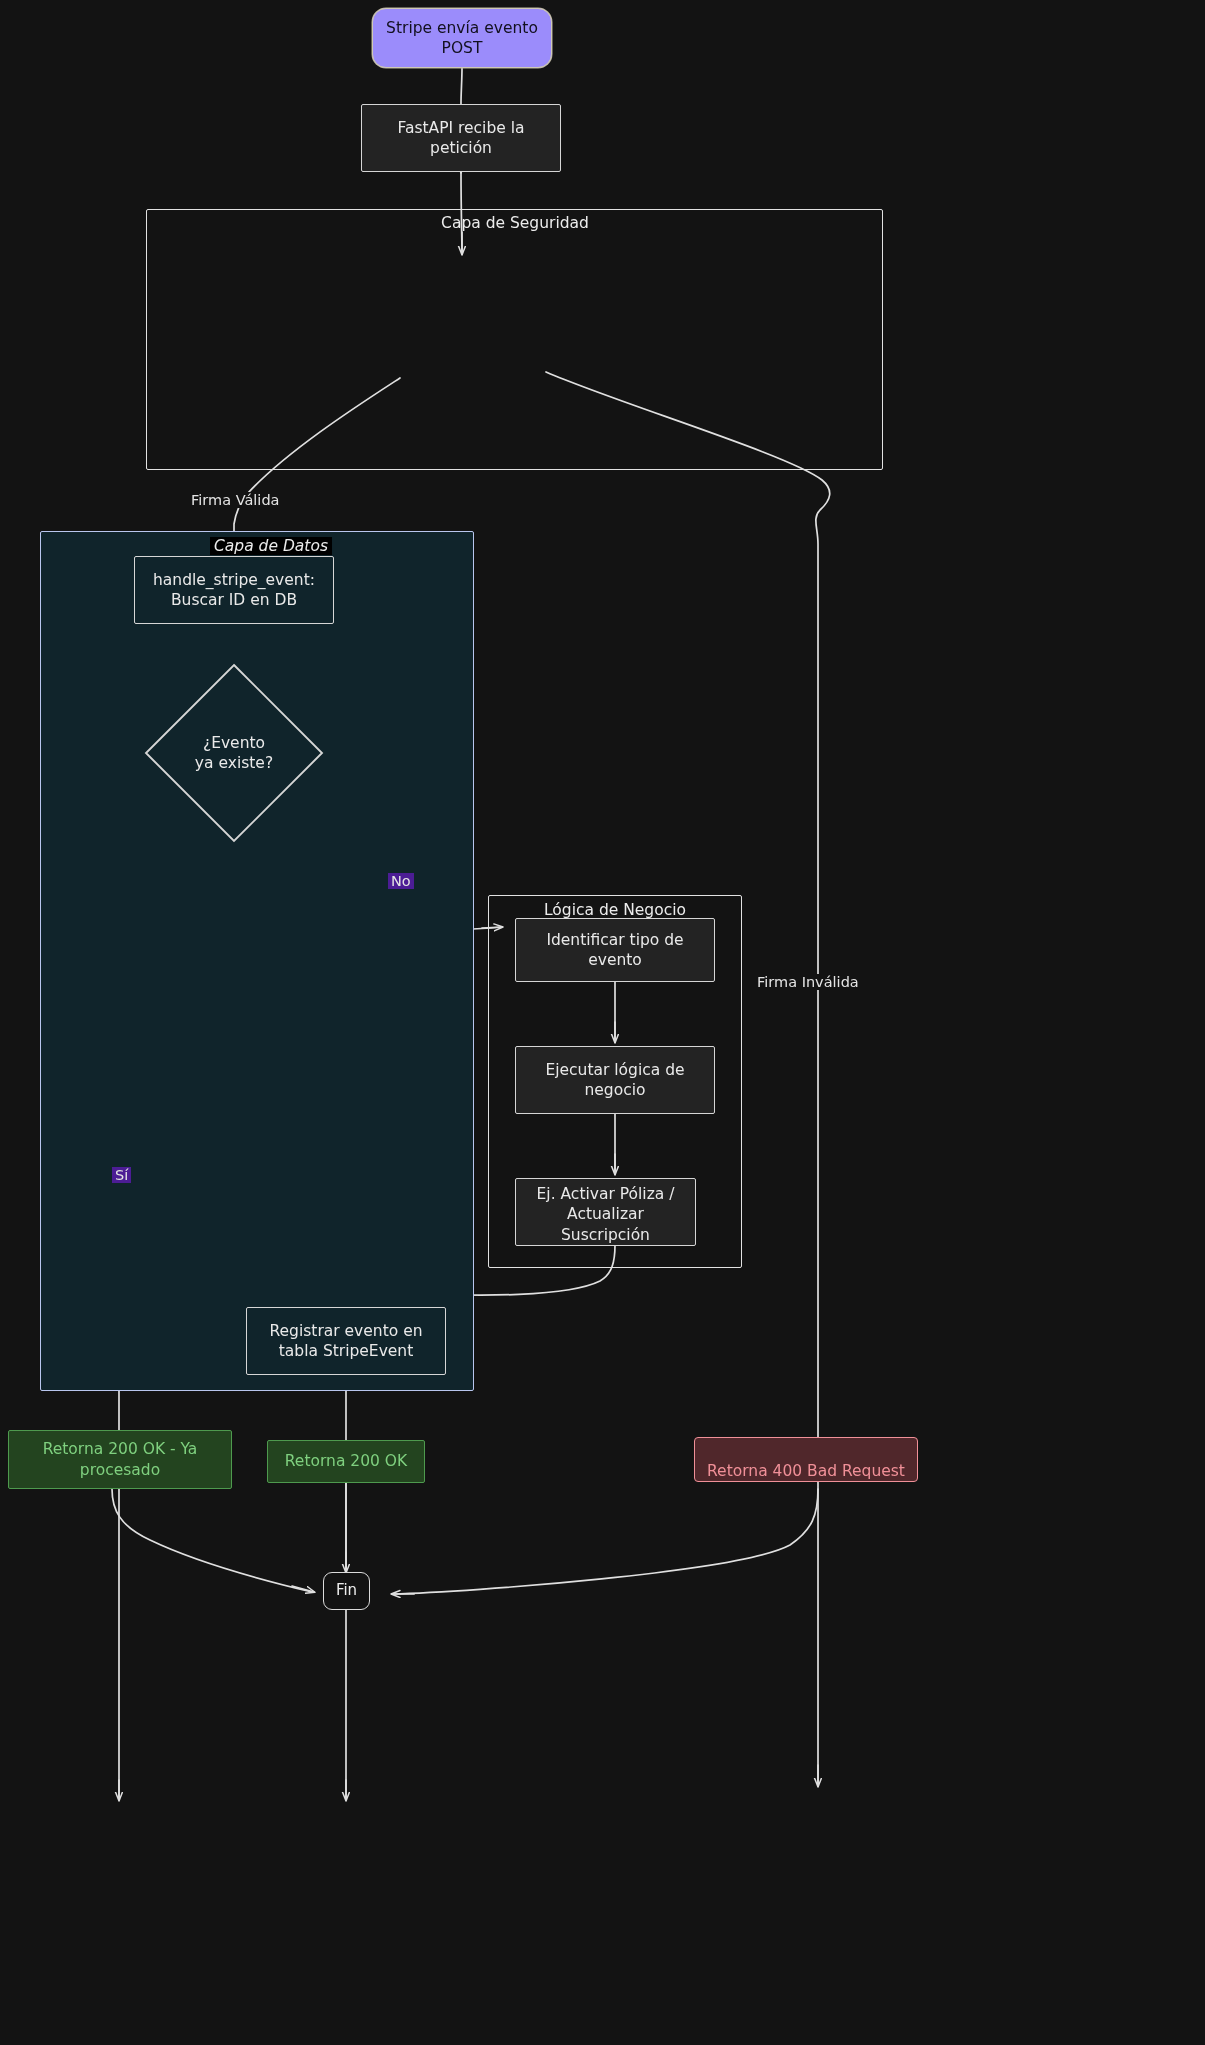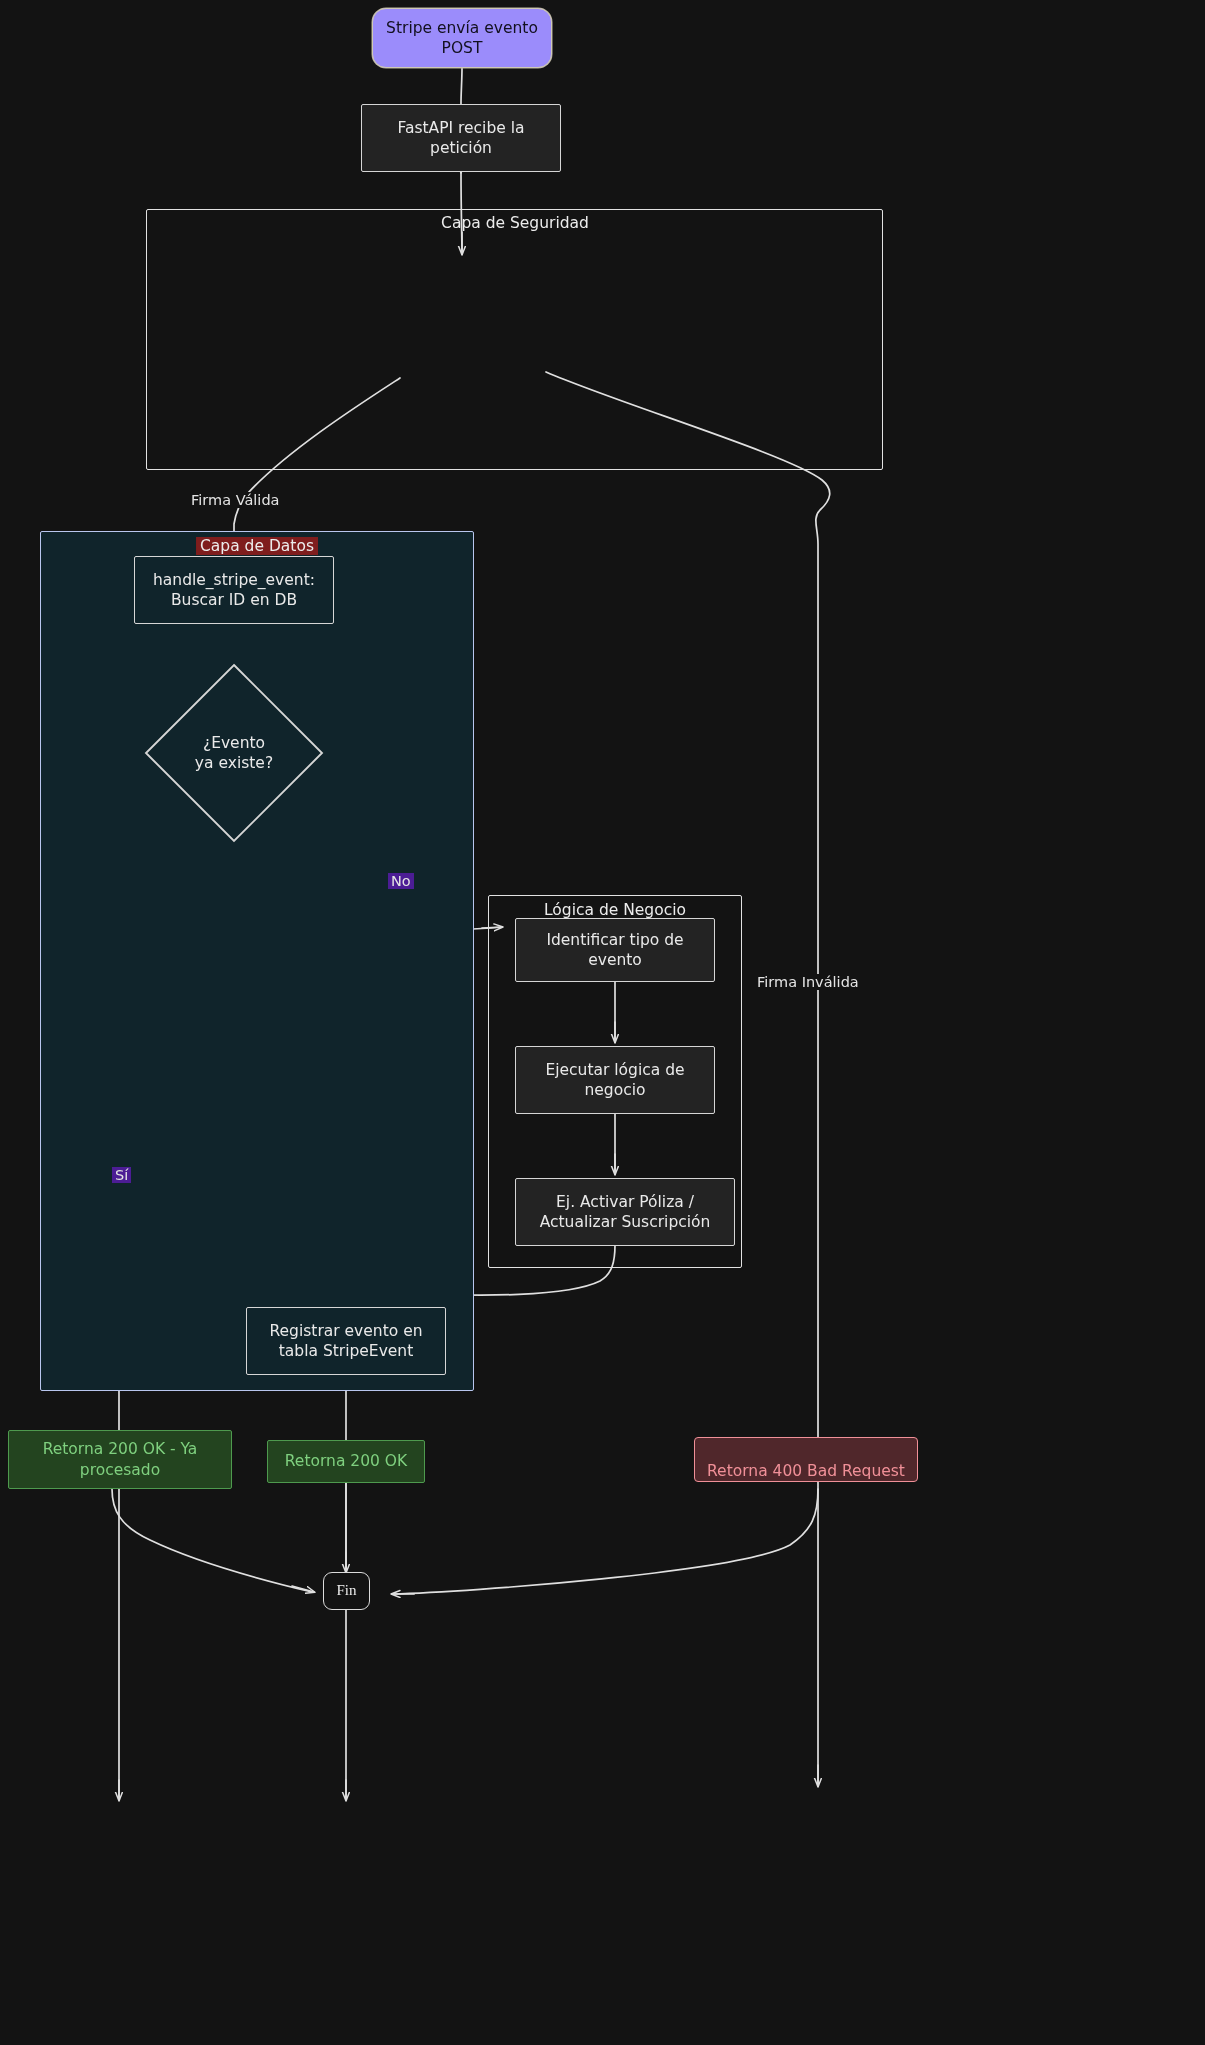--- a/index.html
+++ b/index.html
@@ -163,21 +163,21 @@
 </style>
 </head>
 <body>
 
 <div id="canvas">
 
   <div class="subgraph sg-security" style="left:146px; top:209px; width:737px; height:261px;"></div>
   <div class="subgraph-title" style="left:515px; top:214px;">Capa de Seguridad</div>
 
   <div class="subgraph sg-data" style="left:40px; top:531px; width:434px; height:860px;"></div>
-  <div class="subgraph-title" style="left:257px; top:537px; background:#7f1d1d;">Capa de Datos</div>
+  <div class="subgraph-title" style="left:271px; top:537px; background:#000000;font-style:italic;">Capa de Datos</div>
 
   <div class="subgraph sg-business" style="left:488px; top:895px; width:254px; height:373px;"></div>
   <div class="subgraph-title" style="left:615px; top:901px;">Lógica de Negocio</div>
 
   <svg id="edges" viewBox="0 0 1205 2045">
     <defs>
       <marker id="arrow" markerWidth="11" markerHeight="11" refX="8.5" refY="4" orient="auto" markerUnits="userSpaceOnUse">
         <path d="M0.5,0.5 L9.5,4 L0.5,7.5" fill="none" stroke="#e0e0e0" stroke-width="1.5" stroke-linecap="round" stroke-linejoin="round"></path>
       </marker>
     </defs>
@@ -257,21 +257,21 @@
   <div class="node n-plain" style="left:515px; top:918px; width:200px; height:64px;">
     <span class="node-text">Identificar tipo de
 evento</span>
   </div>
 
   <div class="node n-plain" style="left:515px; top:1046px; width:200px; height:68px;">
     <span class="node-text">Ejecutar lógica de
 negocio</span>
   </div>
 
-  <div class="node n-plain" style="left:515px; top:1178px; width:220px; height:68px;">
+  <div class="node n-plain" style="left:515px; top:1178px; width:181px; height:68px;align-items:flex-end;">
     <span class="node-text">Ej. Activar Póliza /
 Actualizar Suscripción</span>
   </div>
 
   <div class="node n-clear" style="left:246px; top:1307px; width:200px; height:68px;">
     <span class="node-text">Registrar evento en
 tabla StripeEvent</span>
   </div>
 
   <div class="node n-green" style="left:8px; top:1430px; width:224px; height:59px;">
@@ -280,21 +280,21 @@
   </div>
 
   <div class="node n-green" style="left:267px; top:1440px; width:158px; height:43px;">
     <span class="node-text">Retorna 200 OK</span>
   </div>
 
   <div class="node n-red" style="left:694px; top:1437px; width:224px; height:45px;">
     <span class="node-text">Retorna 400 Bad Request</span>
   </div>
 
-  <div class="node n-terminal" style="left:323px; top:1572px; width:47px; height:38px;font-family:Liberation Serif, serif;">
+  <div class="node n-terminal" style="left:323px; top:1572px; width:47px; height:38px;">
     <span class="node-text">Fin</span>
   </div>
 
   <div class="edge-label" style="left:188px; top:492px;">Firma Válida</div>
 
   <div class="edge-label" style="left:754px; top:974px;">Firma Inválida</div>
 
   <div class="edge-label on-data" style="left:112px; top:1167px;text-align:center;">Sí</div>
 
   <div class="edge-label on-data" style="left:388px; top:873px;">No</div>

